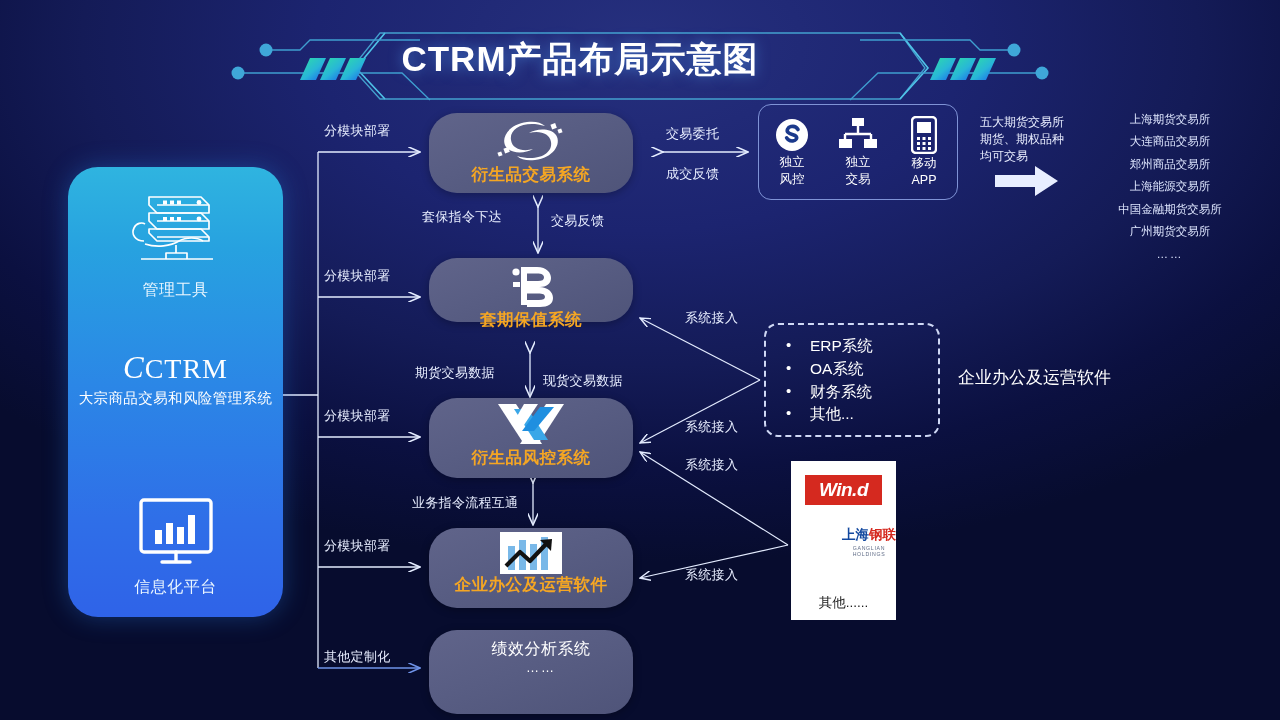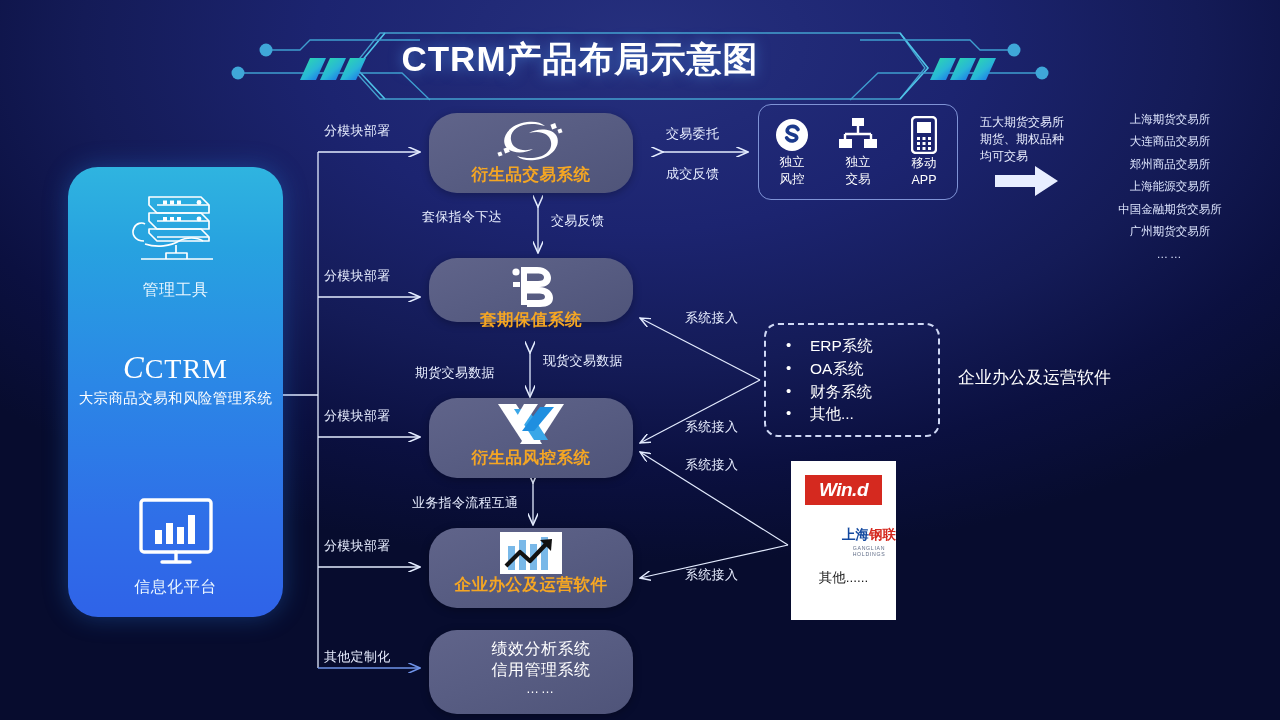--- a/index.html
+++ b/index.html
@@ -99,21 +99,21 @@
   #wind-logo {
     margin: 14px auto 0; width: 77px; height: 30px; background: #d5291f;
     color: #fff; font-size: 19px; font-weight: bold; font-style: italic;
     display: flex; align-items: center; justify-content: center; letter-spacing: -.5px;
   }
   #gl-logo { margin-top: 21px; display: flex; align-items: center; justify-content: center; gap: 3px; padding-left: 48px; }
   #gl-logo .gl-cn { font-size: 13.5px; font-weight: bold; white-space: nowrap; }
   #gl-logo .cn-blue { color: #12489f; }
   #gl-logo .cn-red { color: #d5291f; }
   #gl-sub { text-align: center; font-size: 5.2px; color: #5f6b86; letter-spacing: .7px; margin-top: 1px; }
-  #vendor-other { margin-top: 12px; text-align: center; color: #1a1a1a; font-size: 13.5px; }
+  #vendor-other { margin-top: 37px; text-align: center; color: #1a1a1a; font-size: 13.5px; }
 
   svg.overlay { position: absolute; left: 0; top: 0; width: 1280px; height: 720px; pointer-events: none; }
 </style>
 </head>
 <body>
 
 <div id="stage">
 
   <svg class="overlay" id="header-deco">
 
@@ -294,38 +294,37 @@
         <rect x="41" y="5" width="7" height="33"></rect>
       </g>
       <path d="M6 34 L20 20 L30 29 L48 10" fill="none" stroke="#111111" stroke-width="4.2" stroke-linejoin="round"></path>
       <path d="M40 8 L52 7 L51 19 Z" fill="#111111"></path>
     </svg>
     <div class="label">企业办公及运营软件</div>
   </div>
 
   <div class="abs sysbox plain" style="left:429px; top:630px; width:204px; height:84px; padding-top:9px;">
     <div class="label">绩效分析系统</div>
-    <div class="label">信用管理系统</div>
     <div class="label" style="font-size:13px; letter-spacing:2px;">……</div>
   </div>
 
   <div class="abs edge-label" style="left:324px; top:122px;">分模块部署</div>
   <div class="abs edge-label" style="left:324px; top:267px;">分模块部署</div>
   <div class="abs edge-label" style="left:324px; top:407px;">分模块部署</div>
   <div class="abs edge-label" style="left:324px; top:537px;">分模块部署</div>
   <div class="abs edge-label" style="left:324px; top:648px;">其他定制化</div>
 
   <div class="abs edge-label" style="left:666px; top:125px;">交易委托</div>
   <div class="abs edge-label" style="left:666px; top:165px;">成交反馈</div>
 
   <div class="abs edge-label" style="left:422px; top:208px;">套保指令下达</div>
   <div class="abs edge-label" style="left:551px; top:212px;">交易反馈</div>
 
   <div class="abs edge-label" style="left:415px; top:364px;">期货交易数据</div>
-  <div class="abs edge-label" style="left:543px; top:352px;text-align:center;">现货交易数据</div>
+  <div class="abs edge-label" style="left:543px; top:372px;text-align:center;">现货交易数据</div>
 
   <div class="abs edge-label" style="left:412px; top:494px;">业务指令流程互通</div>
 
   <div class="abs edge-label" style="left:685px; top:309px;">系统接入</div>
   <div class="abs edge-label" style="left:685px; top:418px;">系统接入</div>
   <div class="abs edge-label" style="left:685px; top:456px;">系统接入</div>
   <div class="abs edge-label" style="left:685px; top:566px;">系统接入</div>
 
   <div class="abs" id="devices">
     <div class="device">

